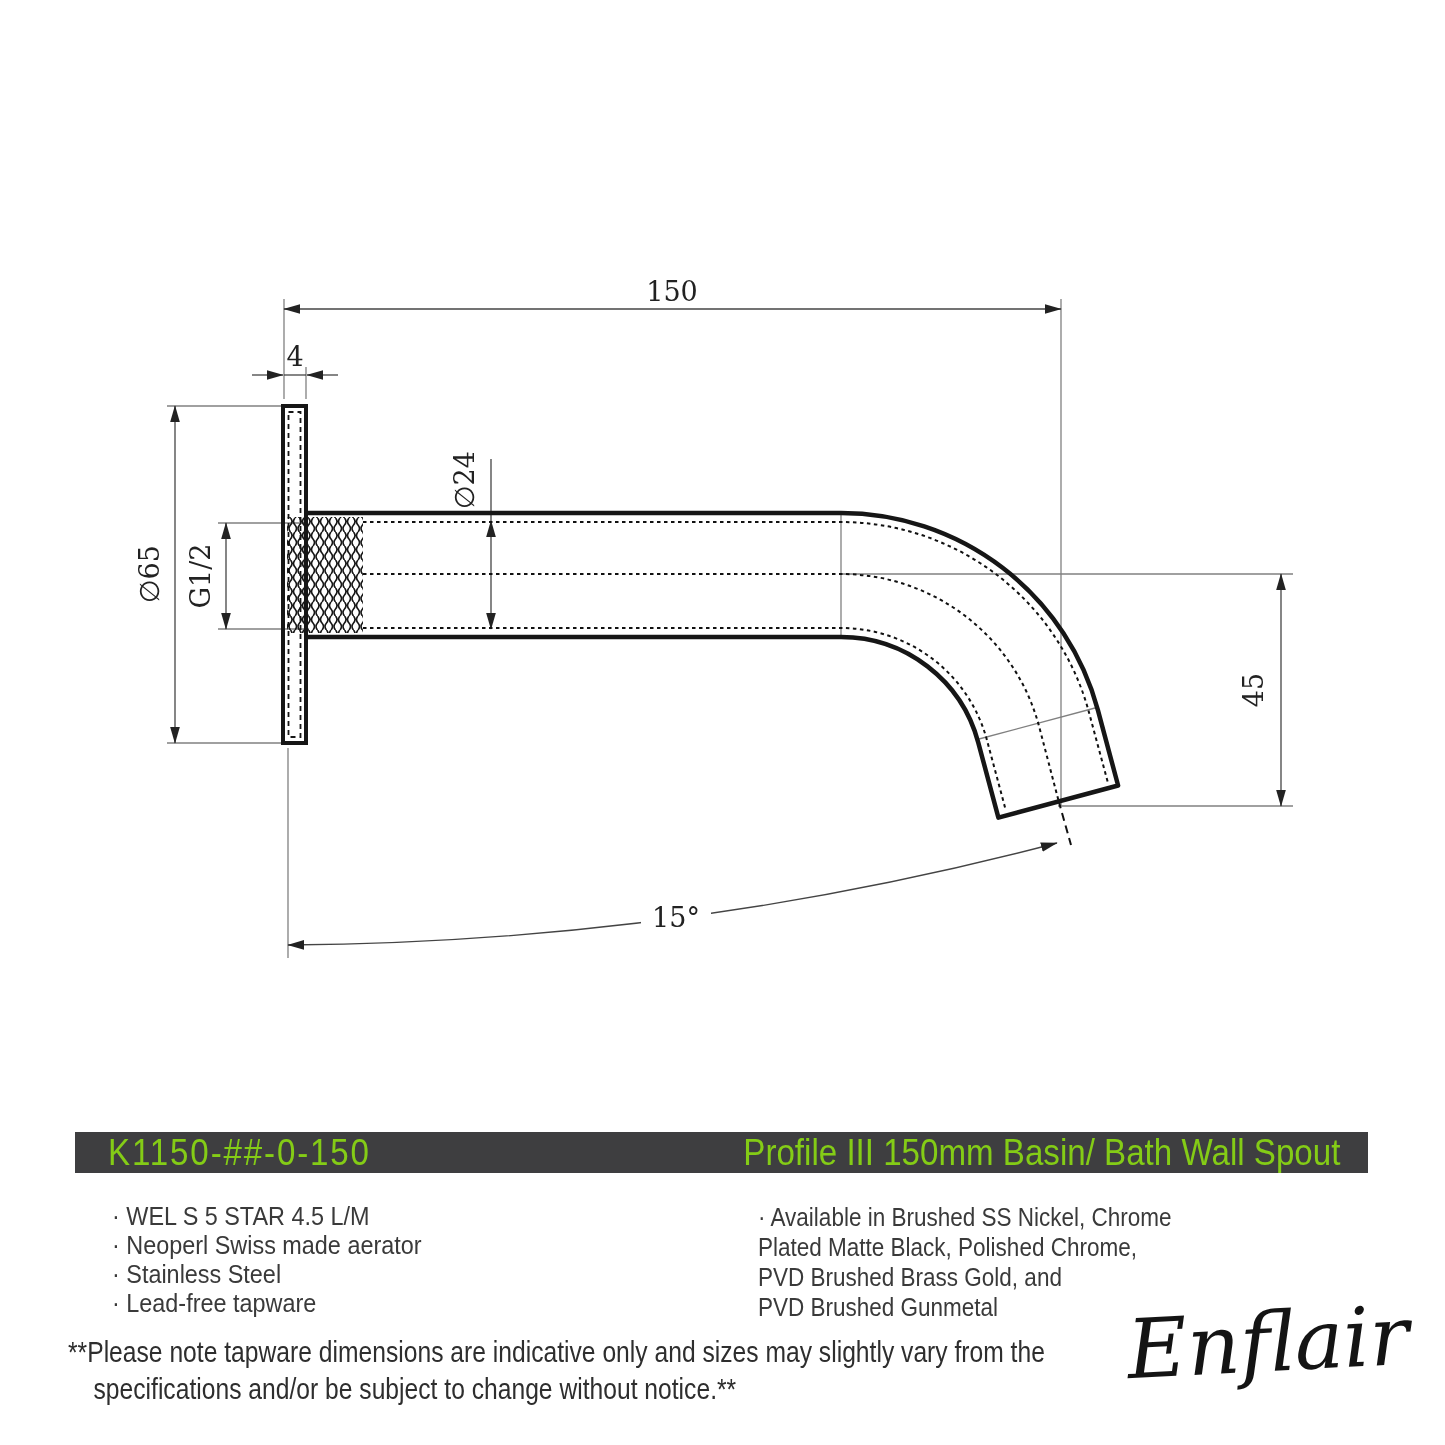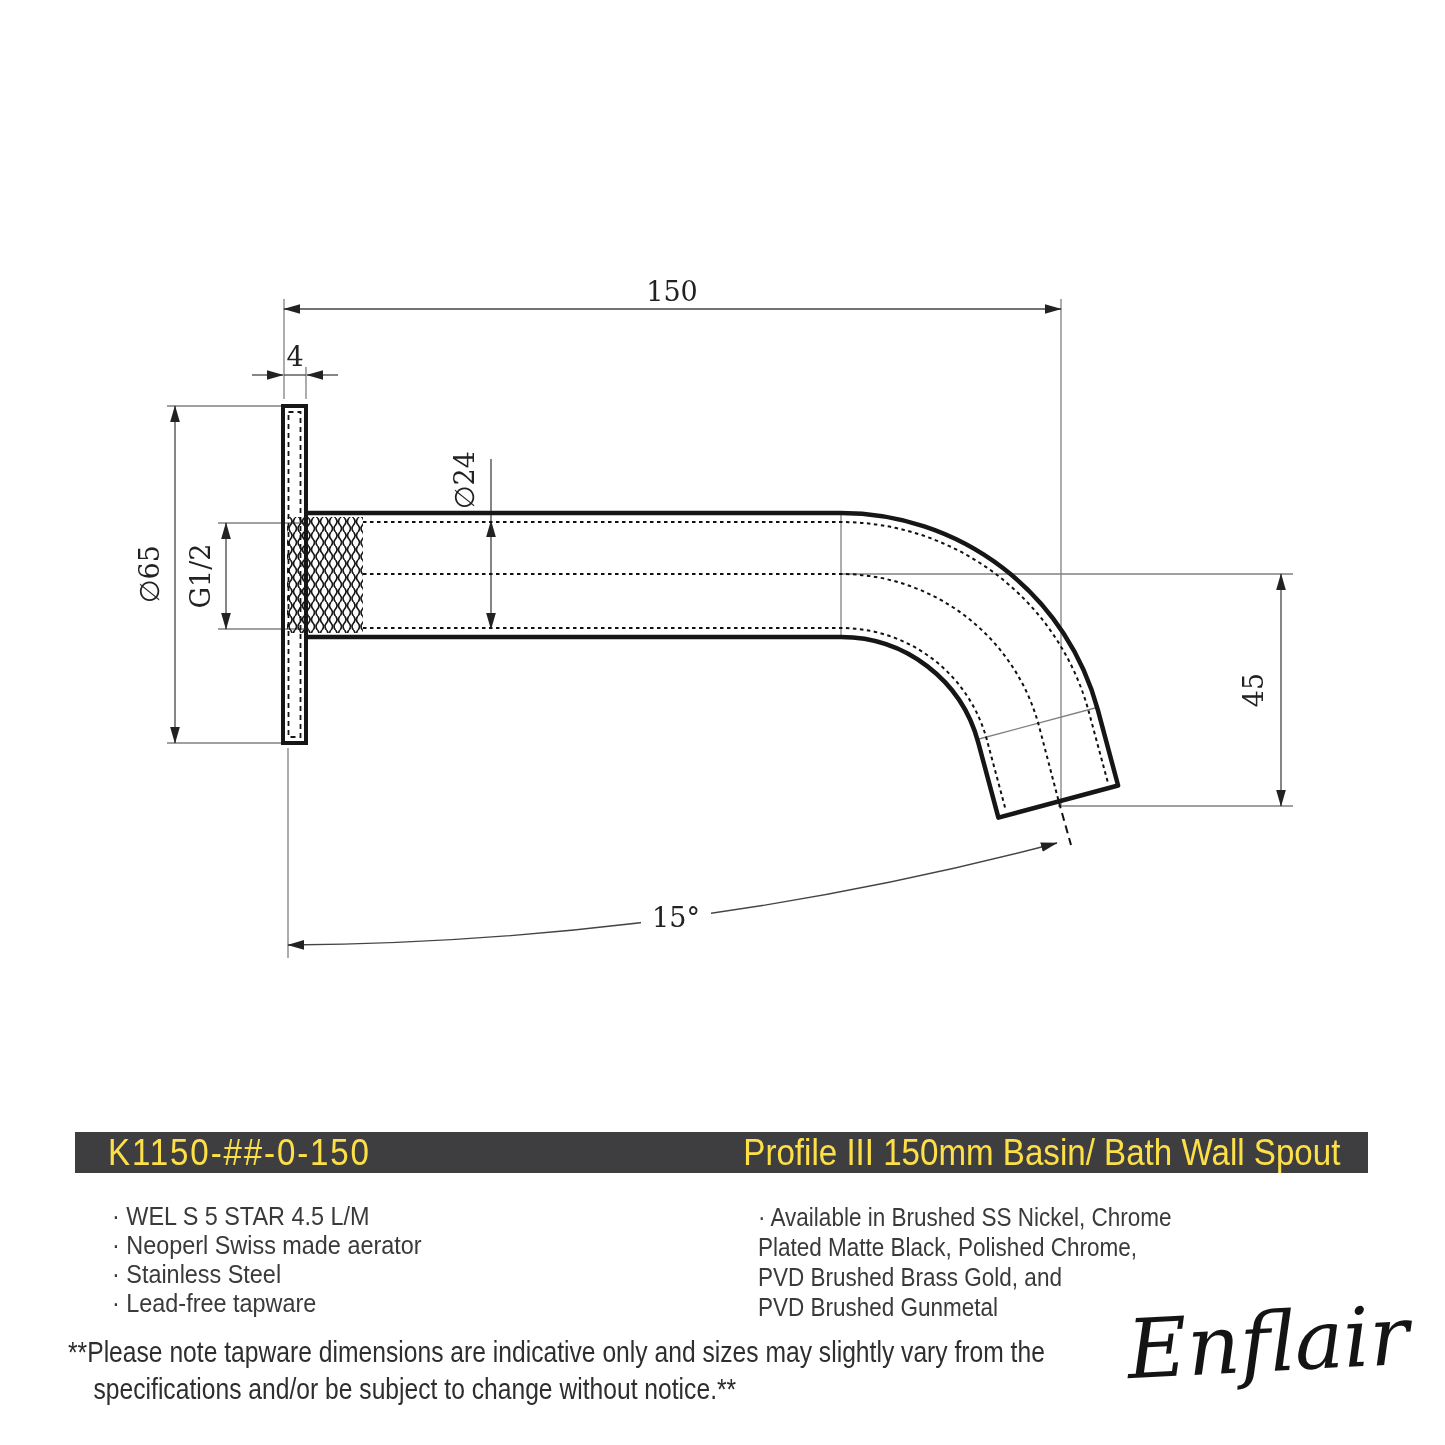--- a/index.html
+++ b/index.html
@@ -8,21 +8,21 @@
     font-family:"Liberation Sans",sans-serif;overflow:hidden;margin:0 auto;
   }
   .drawing-svg{position:absolute;left:0;top:0;}
   .dim-label{
     font-family:"DejaVu Serif","Liberation Serif",serif;
     font-size:27px;fill:#222222;
   }
   
   .title-bar{
     position:absolute;left:75px;top:1132px;width:1293px;height:41px;
-    background:#3e3e40;color:#fde047;display:flex;align-items:center;
+    background:#3e3e40;color:#84cc16;display:flex;align-items:center;
     justify-content:space-between;font-size:36px;
   }
   .title-bar .sku{
     display:inline-block;transform:scaleX(.92);transform-origin:left center;
     padding-left:36px;letter-spacing:2px;white-space:nowrap;
   }
   .title-bar .prod{
     display:inline-block;transform:scaleX(.92);transform-origin:right center;
     padding-right:30px;white-space:nowrap;
   }

